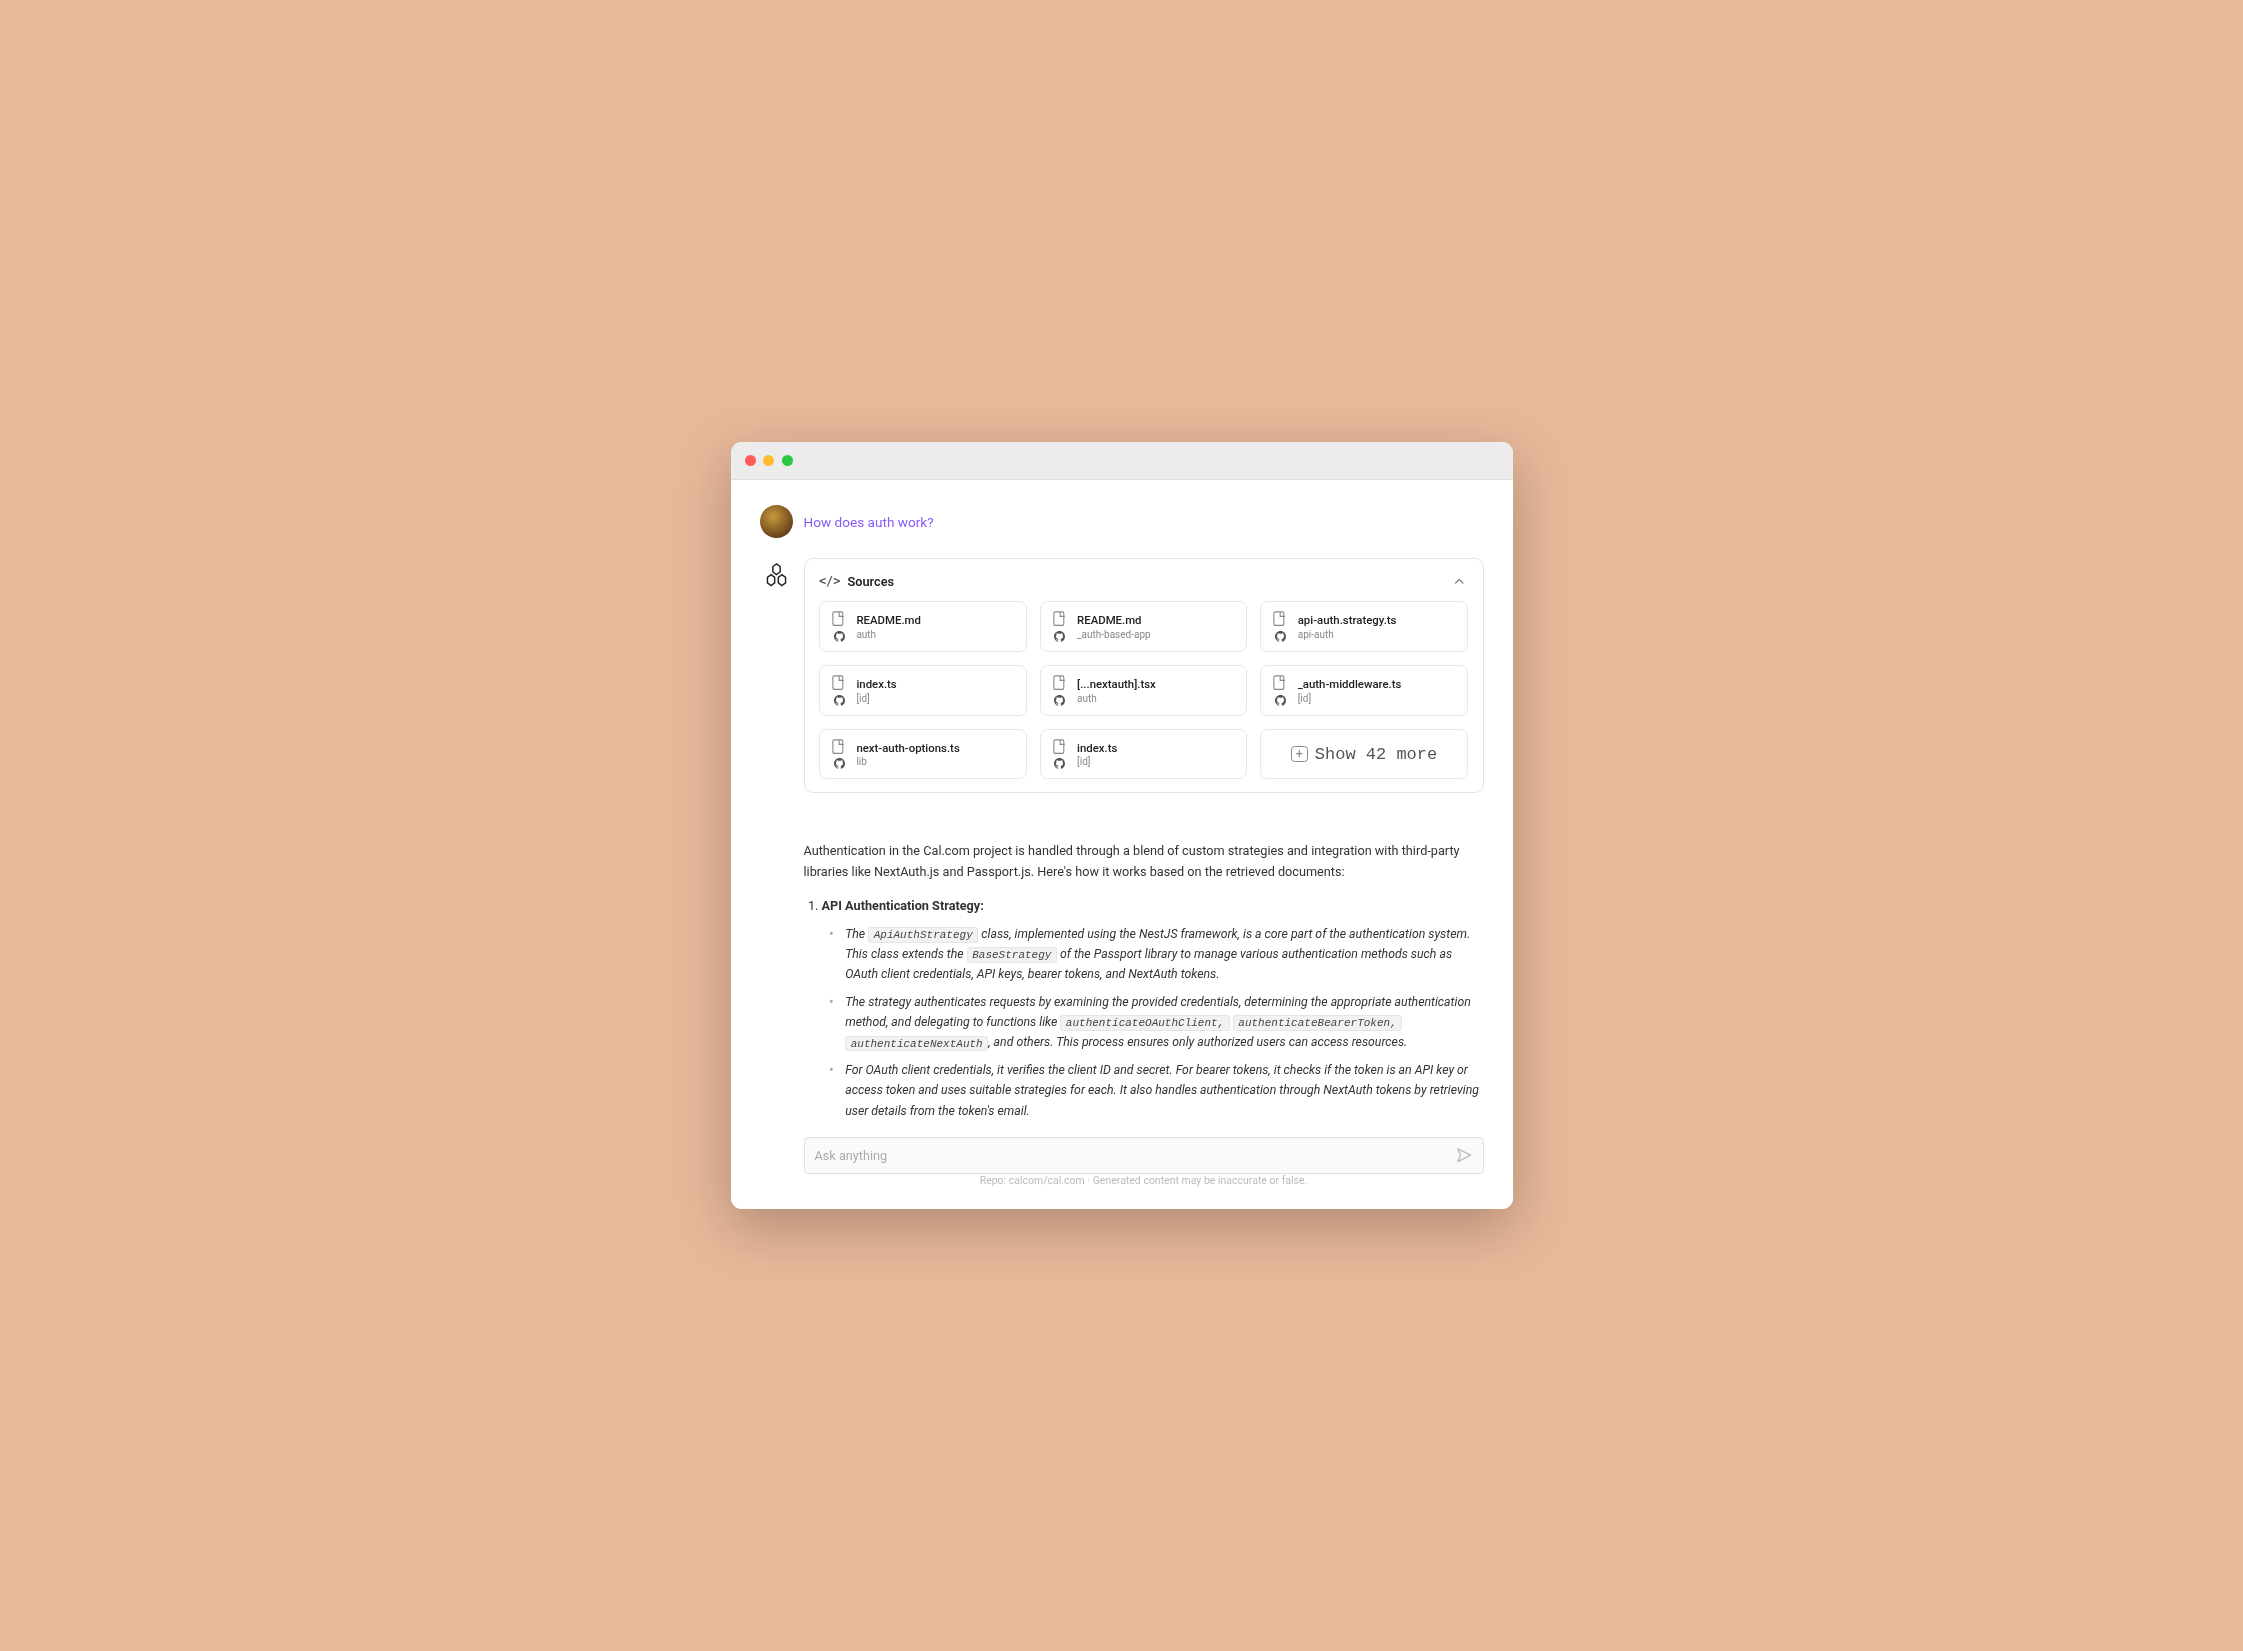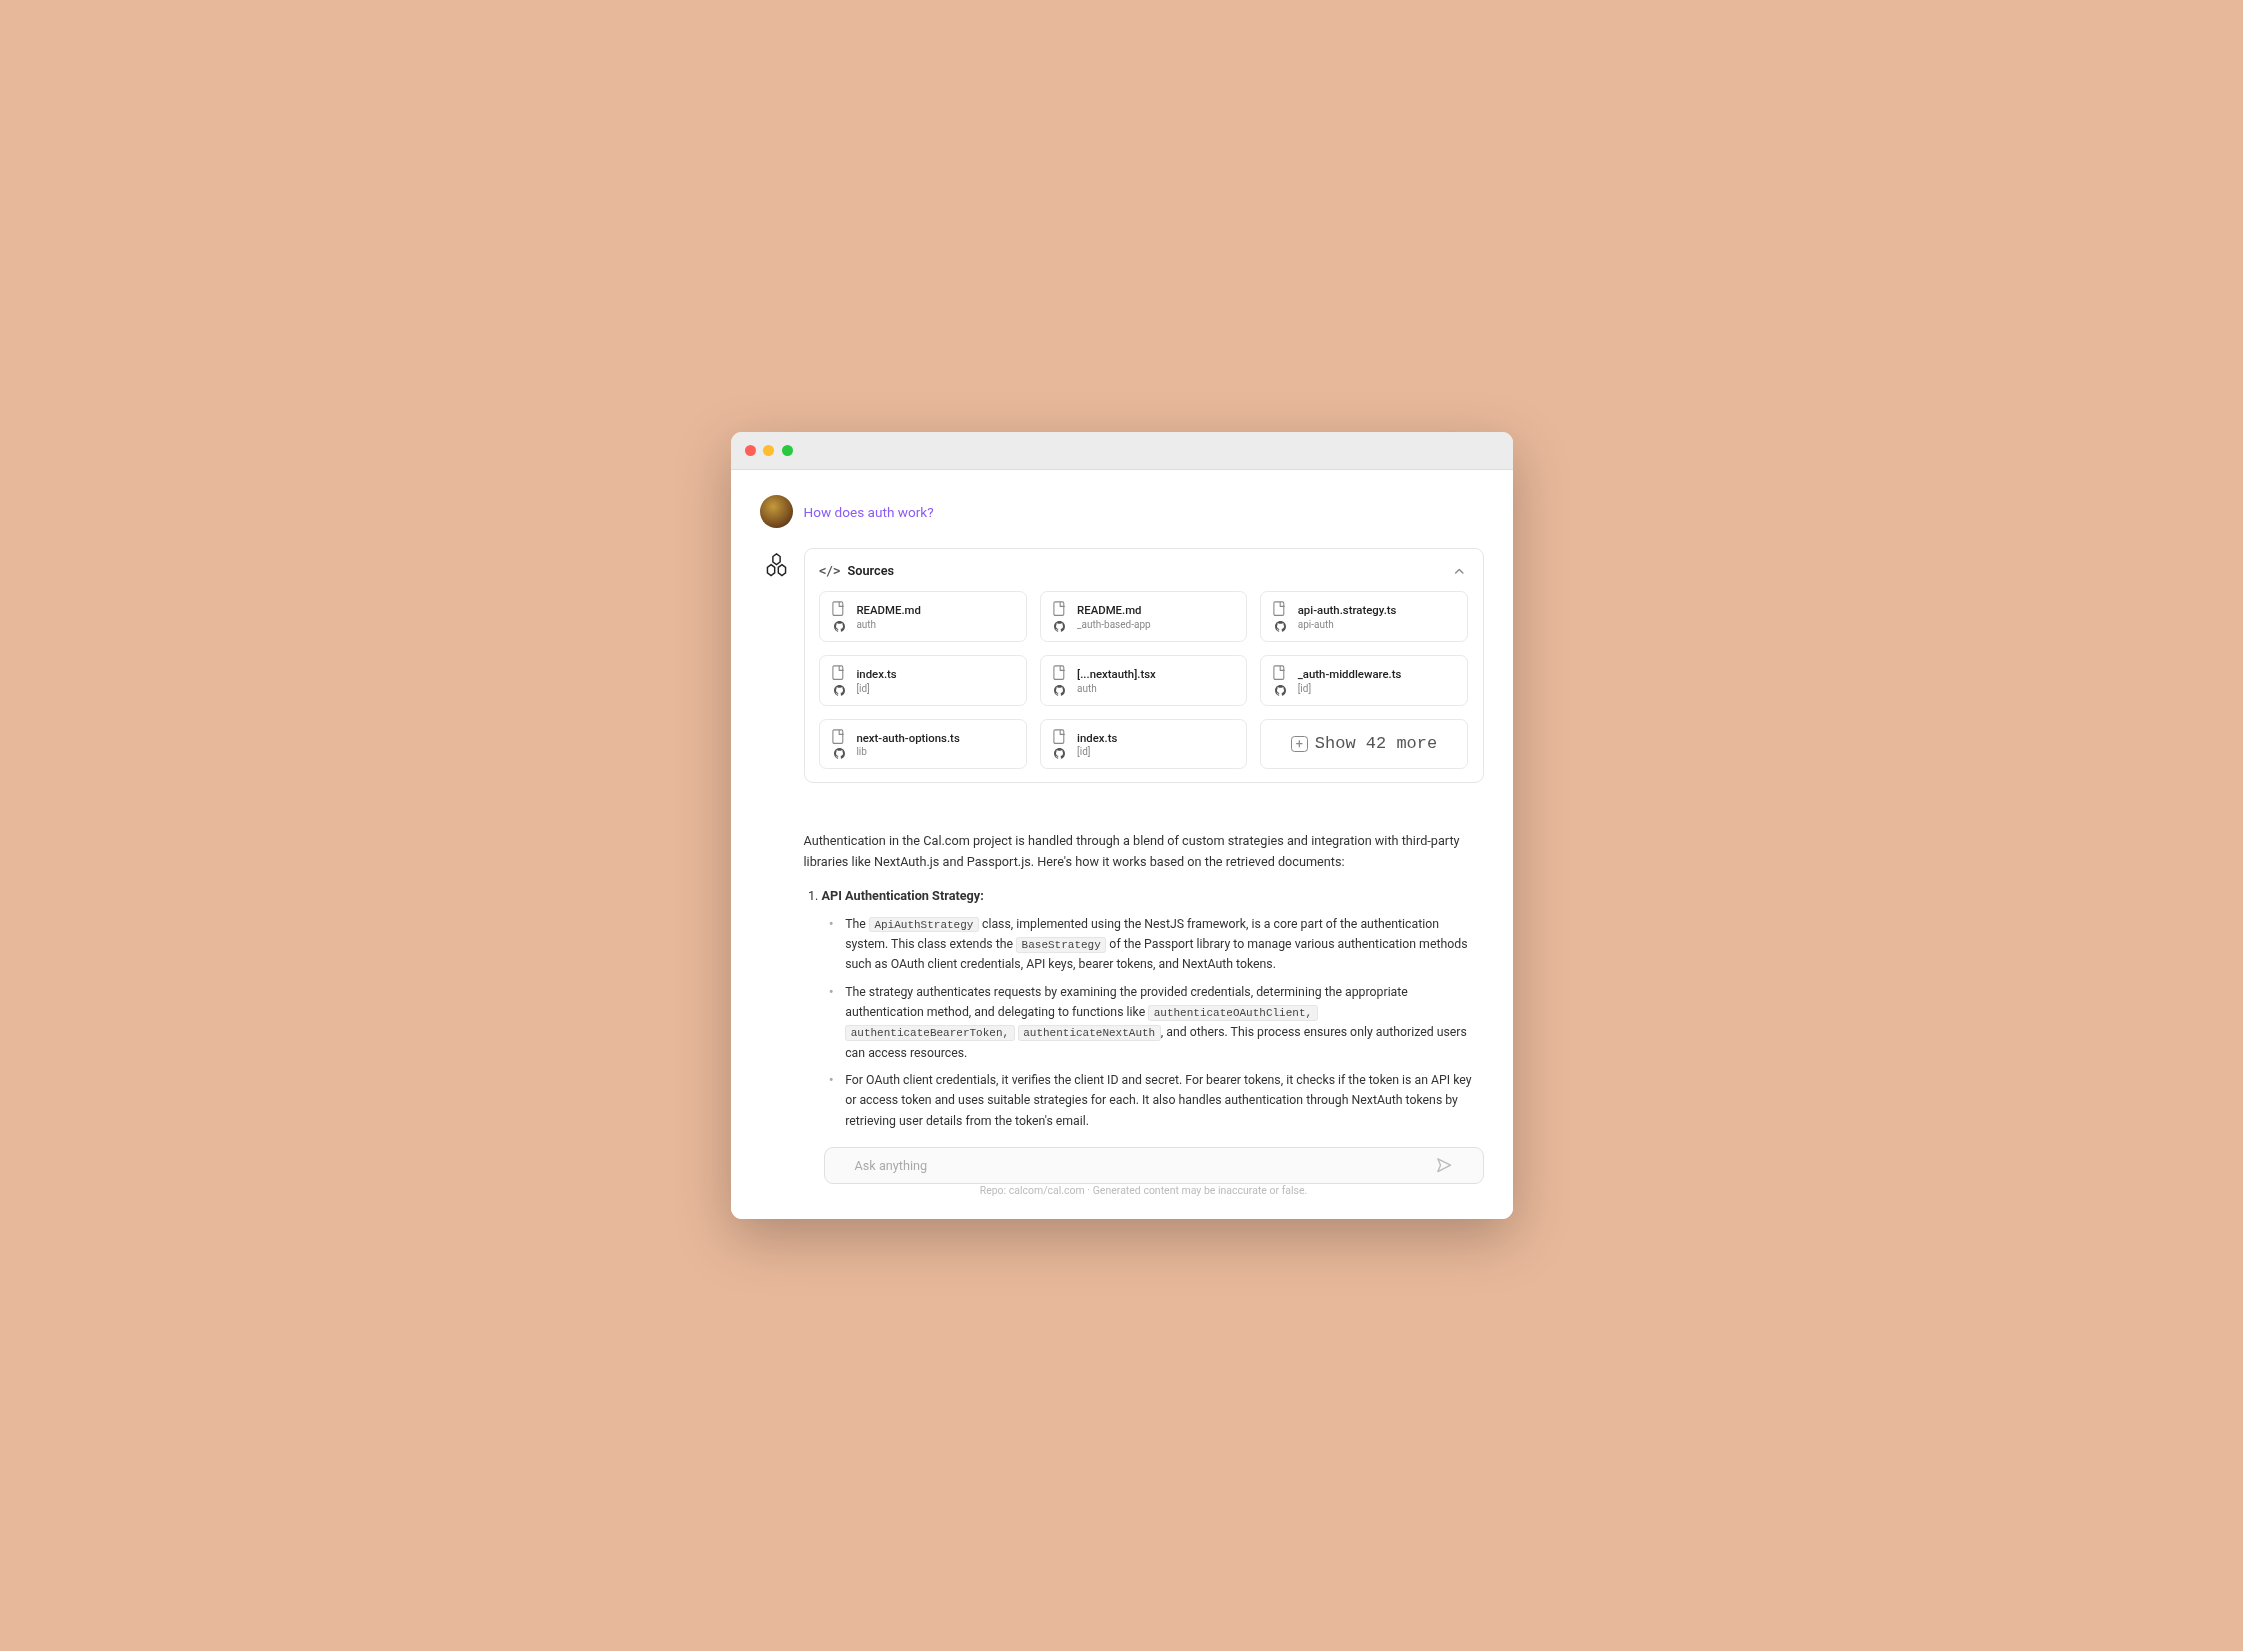--- a/index.html
+++ b/index.html
@@ -253,20 +253,21 @@
     }
 
     .answer-list > li strong {
       font-weight: 700;
     }
 
     .sub-list {
       margin-top: 7px;
       margin-left: 7.3px;
       list-style: none;
+      font-style: italic;
     }
 
     .sub-list li {
       font-size: 12.3px;
       color: #333;
       line-height: 1.65;
       margin-bottom: 7.3px;
       padding-left: 16.4px;
       position: relative;
     }
@@ -287,25 +288,24 @@
       border: 0.9px solid #e5e5e5;
       border-radius: 2.7px;
       padding: 0.9px 4.5px;
       color: #444;
     }
 
     .input-bar {
       display: flex;
       align-items: center;
       border: 0.9px solid #e0e0e0;
-      border-radius: 9px;
-      padding: 9px 30px;
+      border-radius: 4px;
+      padding: 9px 10px;
       margin-top: 16.4px;
       background: #fafafa;
-      margin-left: 20px;
     }
 
     .input-placeholder {
       flex: 1;
       font-size: 12.7px;
       color: #aaa;
     }
 
     .send-btn {
       background: none;

